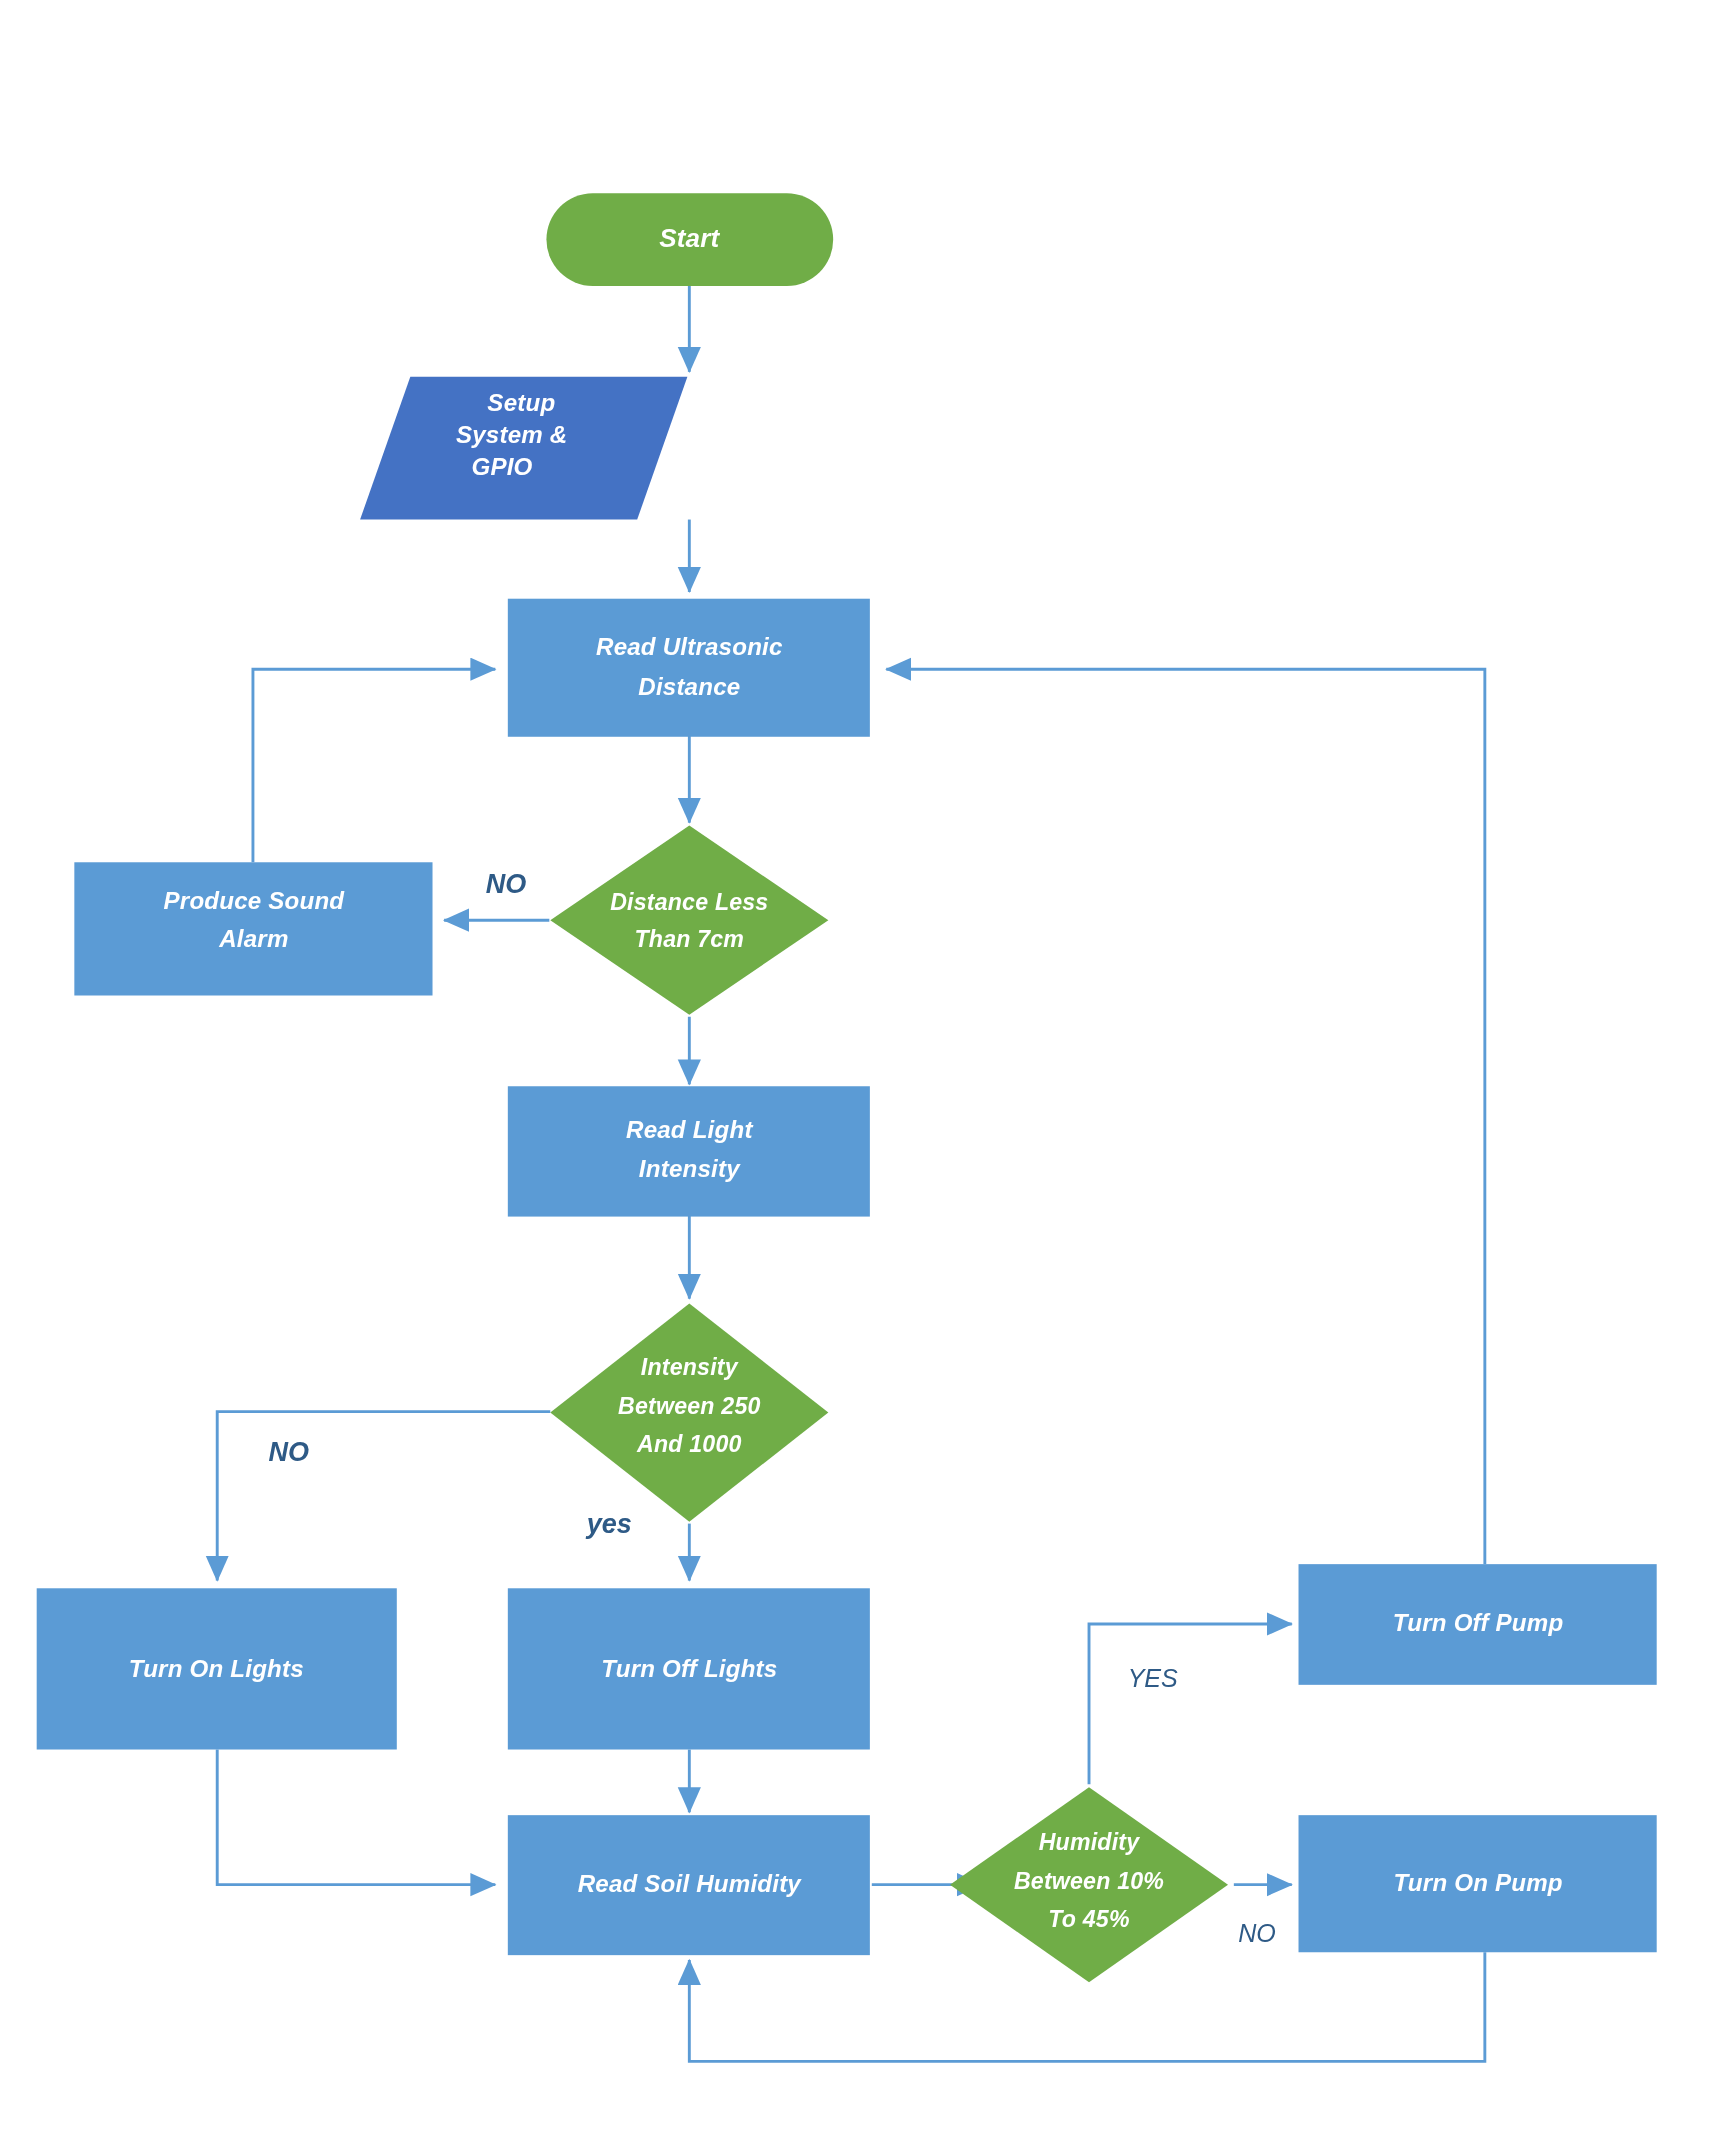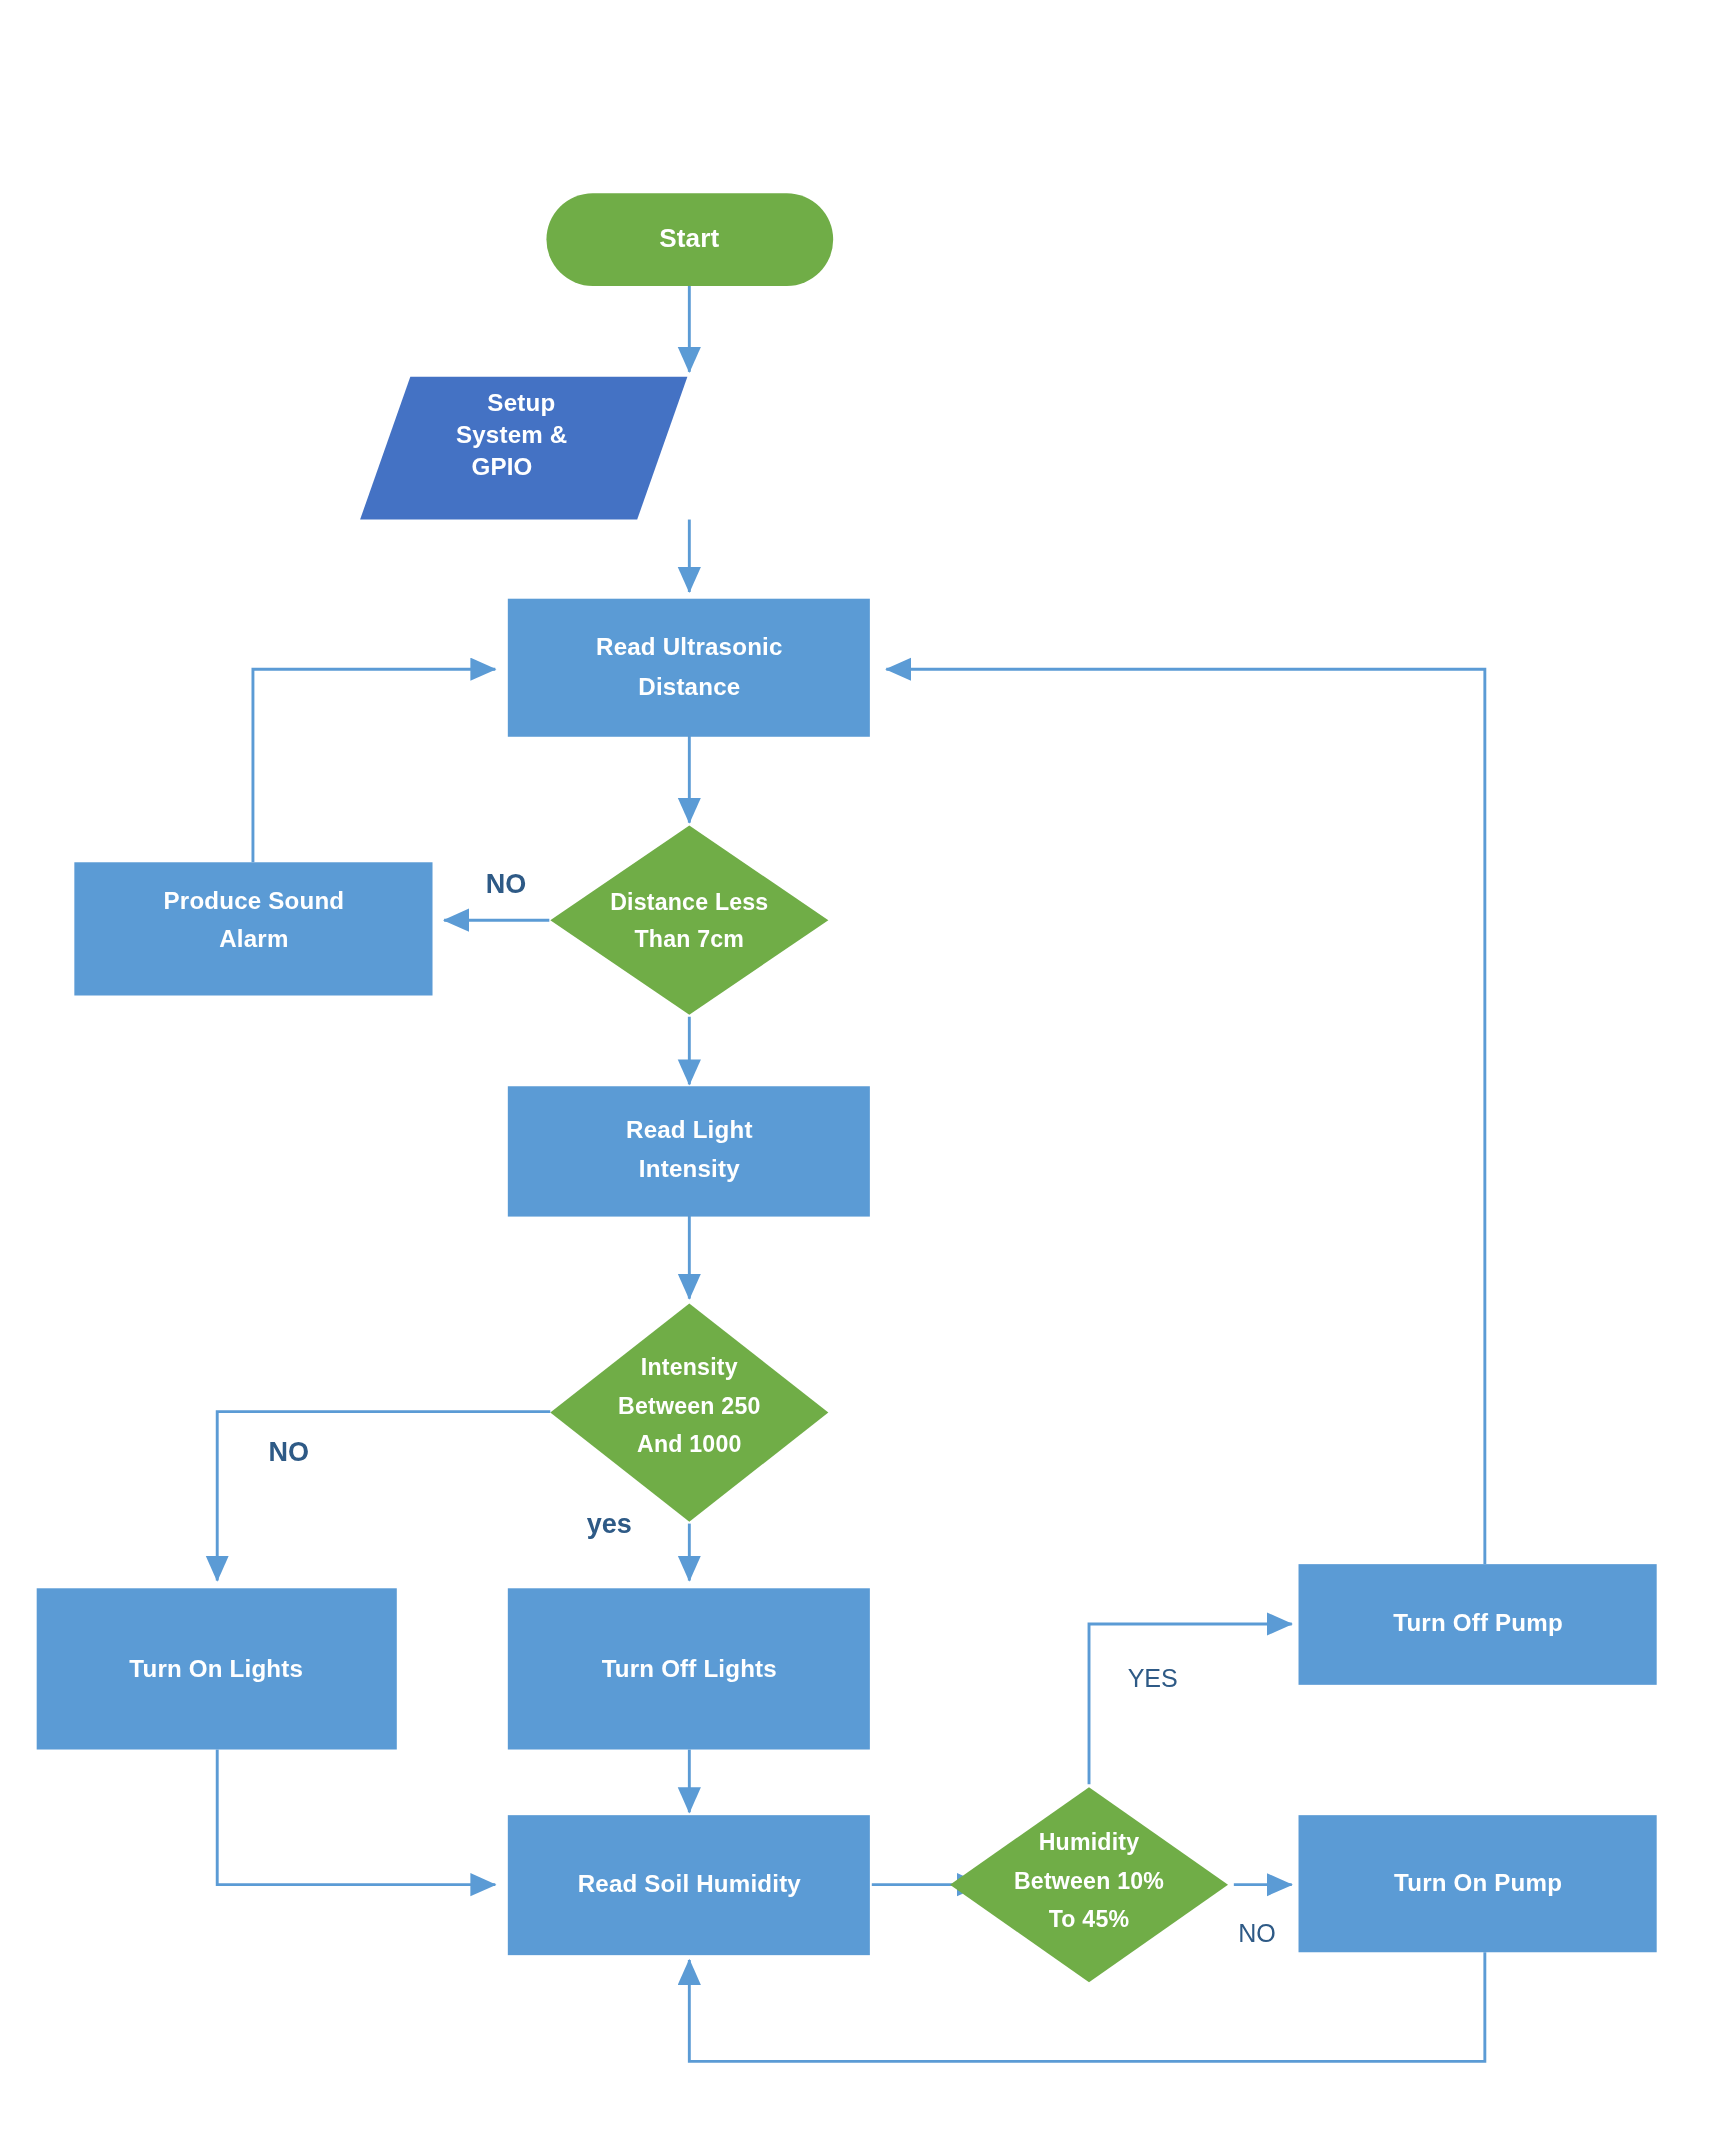--- a/index.html
+++ b/index.html
@@ -11,20 +11,21 @@
     width: 1732px;
     height: 2131px;
     font-family: "Liberation Sans", sans-serif;
     overflow: hidden;
   }
   #flow-root {
     position: relative;
     width: 1732px;
     height: 2131px;
     background: #ffffff;
+    font-style: italic;
   }
   svg#flow-svg {
     position: absolute;
     top: 0;
     left: 0;
     width: 1732px;
     height: 2131px;
     display: block;
   }
   .node-label {

